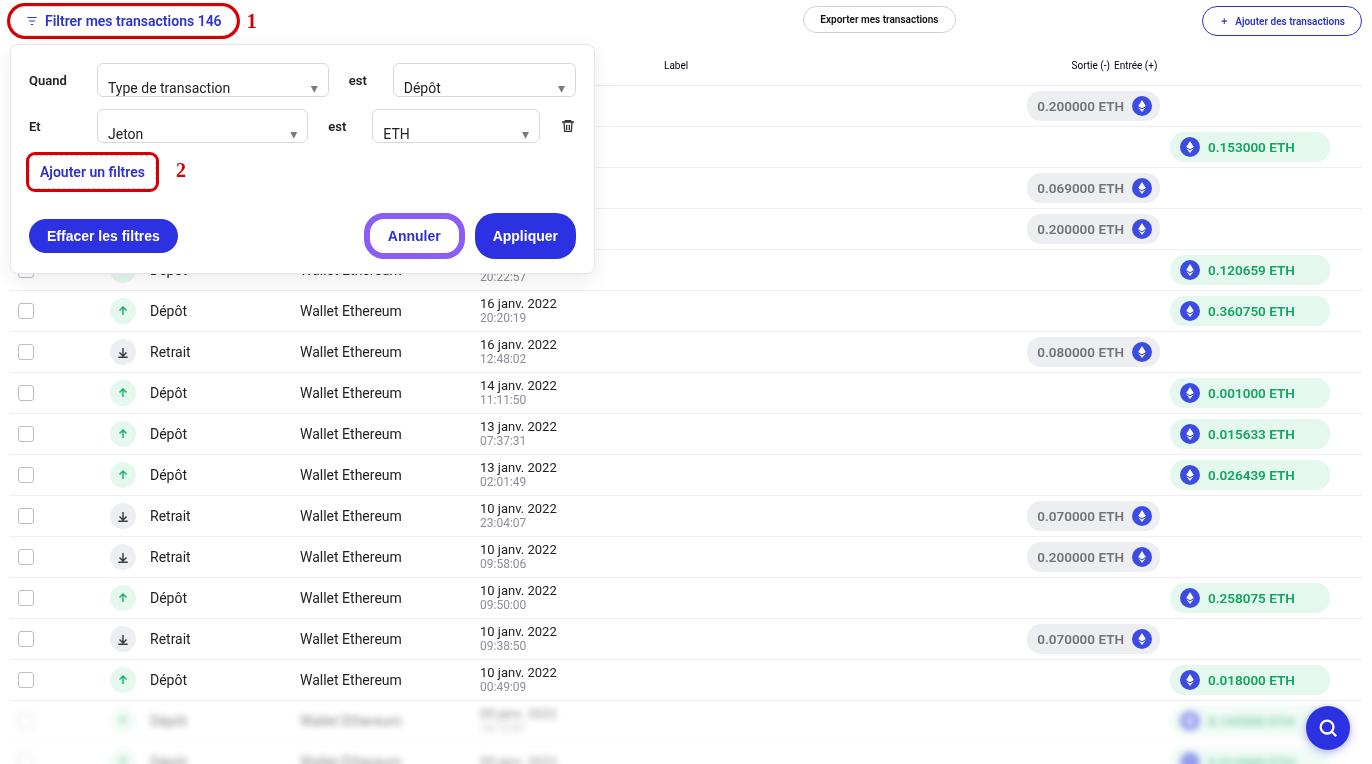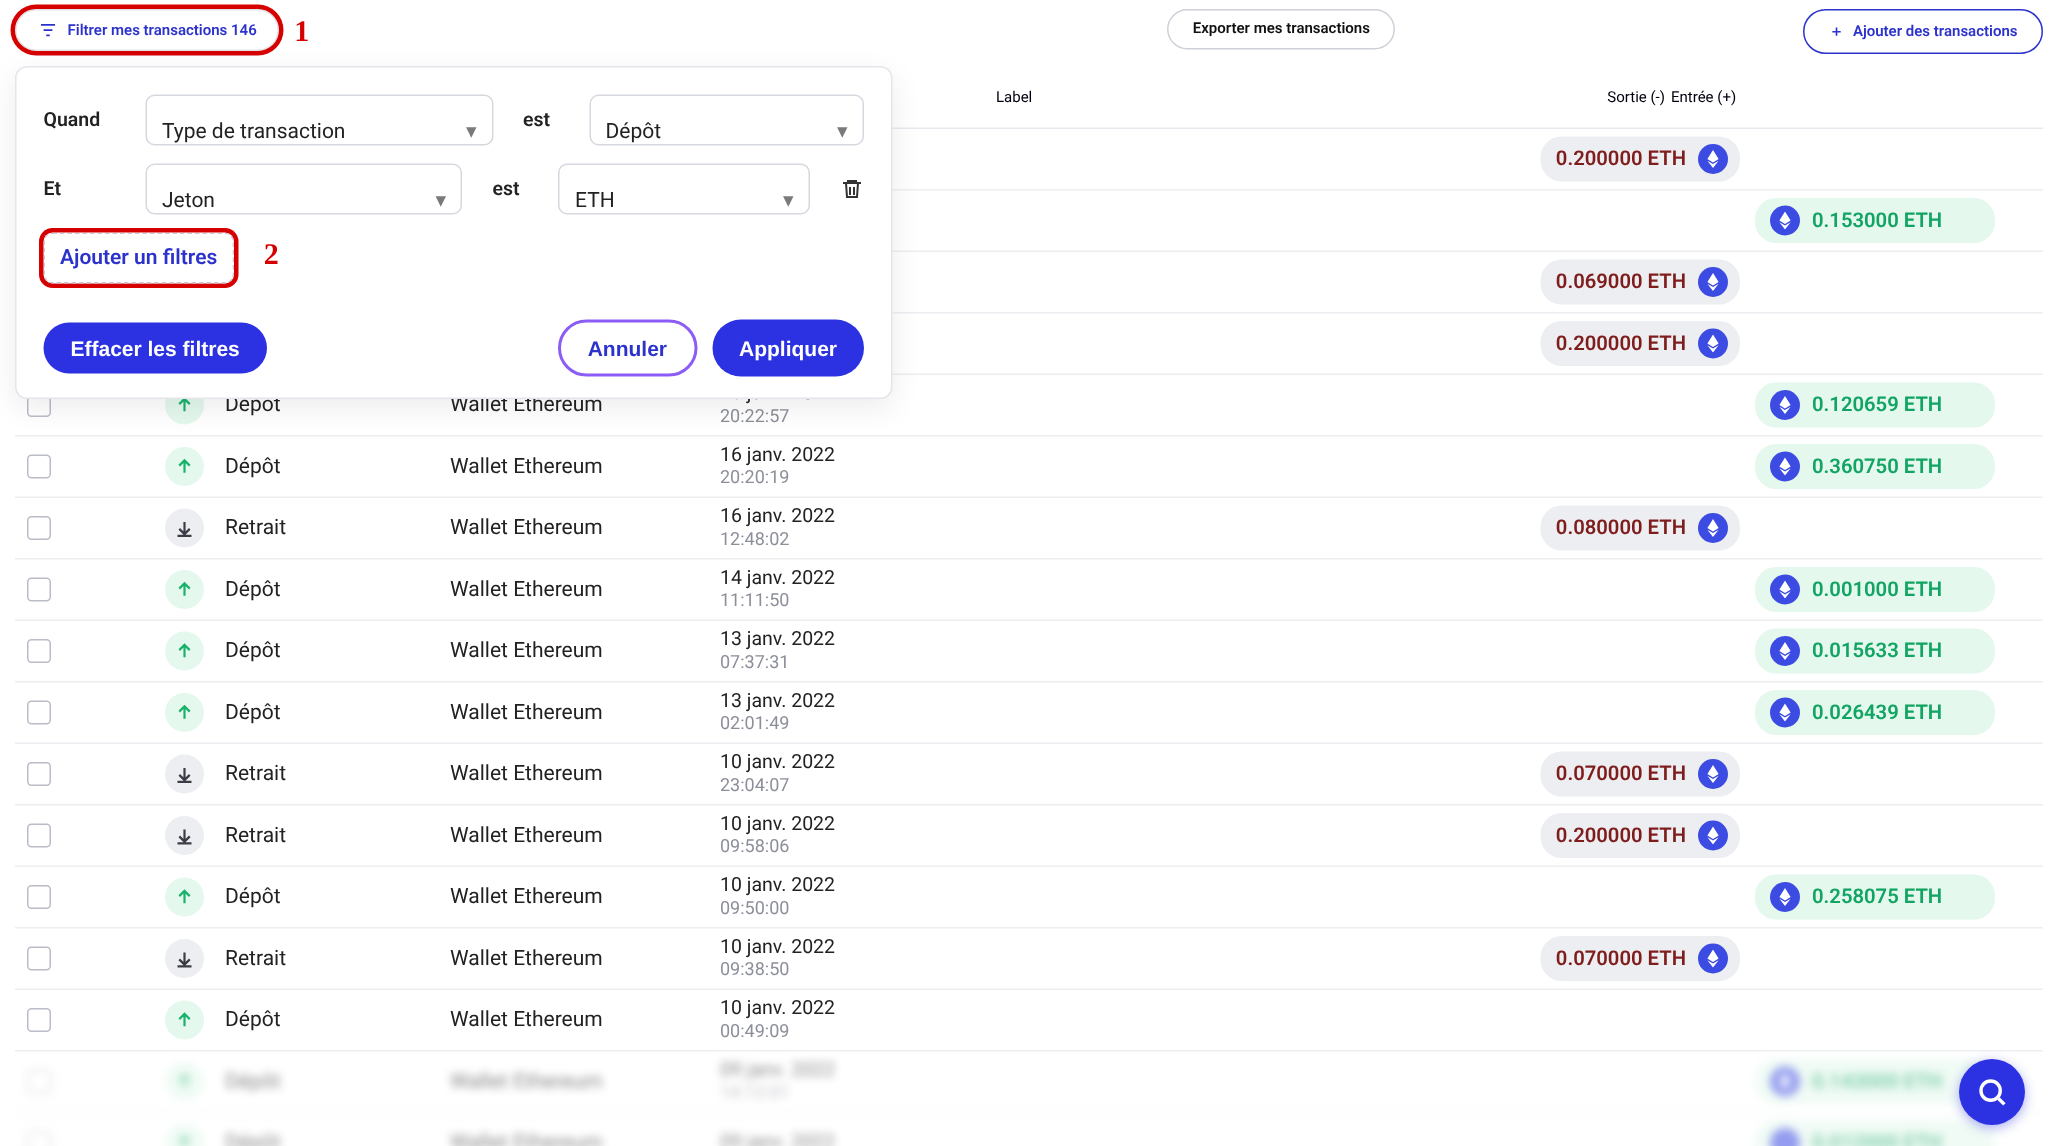--- a/index.html
+++ b/index.html
@@ -18,21 +18,21 @@
     margin-bottom: 4px;
   }
   .top-left { display:flex; align-items:flex-start; }
   .filter-btn {
     display: inline-flex;
     align-items: center;
     gap: 6px;
     border: 1px solid #e2e3e8;
     border-radius: 16px;
     padding: 6px 14px;
-    font-size: 10px;
+    font-size: 14px;
     font-weight: 600;
     color: #2c32cc;
     cursor: pointer;
     background: #fff;
   }
   .red-box { box-shadow: 0 0 0 3px #d60000; }
   .callout {
     font-family: "Times New Roman", serif;
     color:#d60000;
     font-weight:bold;
@@ -74,21 +74,21 @@
     border:1px dashed #c9c9de; border-radius:6px;
     padding:8px 10px; cursor:pointer;
   }
   .red-box2 { box-shadow: 0 0 0 3px #d60000; }
   .pop-footer { display:flex; justify-content:space-between; align-items:center; margin-top:24px; }
   .solid-btn {
     background:#2c32e1; color:#fff; border:none; border-radius:20px;
     padding:9px 18px; font-size:14px; font-weight:600; cursor:pointer;
   }
   .ghost-btn-out {
-    background:#fff; color:#2c32cc; border:2px solid #8b5cf6;
+    background:#fff; color:#2c32cc; border:6px solid #8b5cf6;
     border-radius:20px; padding:9px 18px; font-size:14px; font-weight:600; cursor:pointer;
   }
   .trash { width:16px; height:16px; color:#333; }
 
   
   .thead {
     display:grid;
     grid-template-columns: 40px 250px 180px 180px 350px 100px 110px;
     align-items:center;
     font-size:10px; color:#001;
@@ -117,21 +117,21 @@
   .twallet { color:#222; }
   .tdate { line-height:1.15; }
   .tdate .d { font-size:13px; }
   .tdate .t { font-size:12px; color:#8c8e99; }
   .qty-pill {
     display:inline-flex; align-items:center; gap:8px;
     padding:5px 8px 5px 10px; border-radius:14px;
     font-size:13.5px; font-weight:600;
     white-space:nowrap;
   }
-  .qty-out  { background:#eceef2; color:#7f1d1d; justify-self:end; }
+  .qty-out  { background:#eceef2; color:#737373; justify-self:end; }
   .qty-in   { background:#e4f8ed; color:#11a463; }
   .eth-coin {
     width:20px; height:20px; border-radius:50%;
     background:#3c4ce2; color:#fff;
     display:inline-flex; align-items:center; justify-content:center;
     font-size:10px;
   }
   .justify-end { justify-self:end; margin-right: 10px; }
 
   
@@ -482,20 +482,25 @@
         </svg>
       </span>
     <span class="ttype">Dépôt</span>
     <span class="twallet">Wallet Ethereum</span>
     <span class="tdate">
       <div class="d">10 janv. 2022</div>
         <div class="t">00:49:09</div>
     </span>
     <span></span>
     <span></span>
+    <span class="qty-pill qty-in"><span class="eth-coin">
+          <svg width="10" height="12" viewBox="0 0 10 16" fill="currentColor">
+            <path d="M5 0L0 8l5 3 5-3L5 0zM0 9.5L5 16l5-6.5-5 3-5-3z"></path>
+          </svg>
+        </span> 0.018000 ETH</span>
   </div>
     <div class="trow blurred">
     <div class="chk"></div>
     <span class="dir-icon dir-in">
         <svg class="arrow-svg" viewBox="0 0 24 24" fill="none" stroke="currentColor" stroke-width="2.5">
           <path d="M12 19V5M6 11l6-6 6 6"></path>
         </svg>
       </span>
     <span class="ttype">Dépôt</span>
     <span class="twallet">Wallet Ethereum</span>

